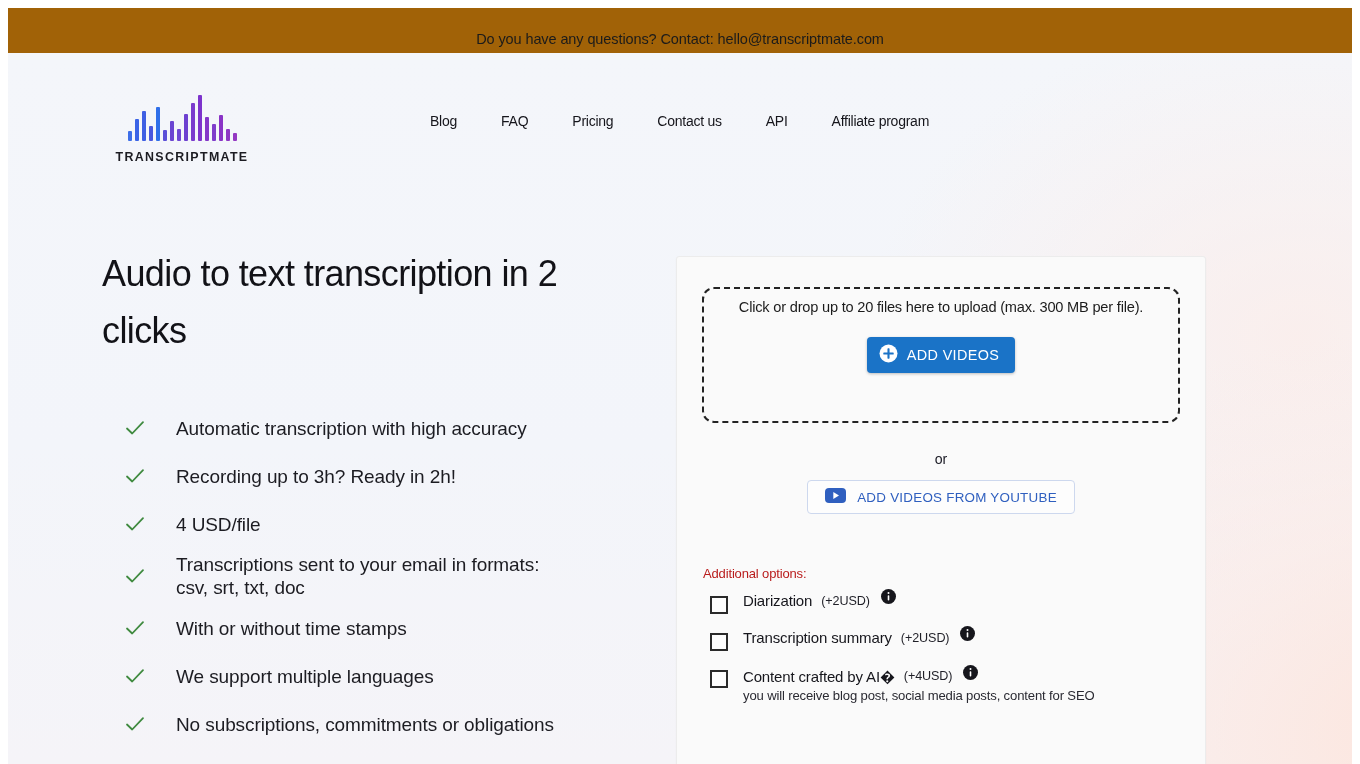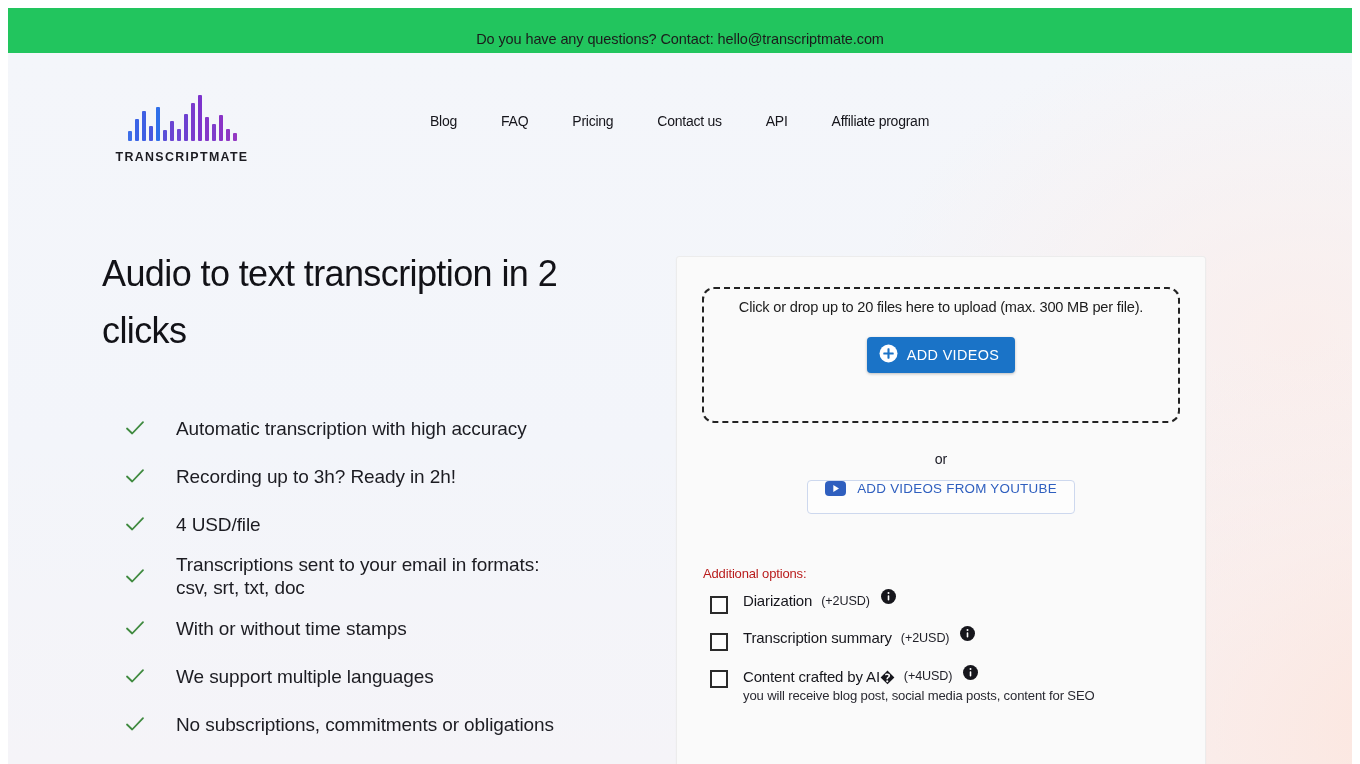--- a/index.html
+++ b/index.html
@@ -24,21 +24,21 @@
     background: #ffffff;
   }
 
   
   .topbar {
     position: absolute;
     left: 8px;
     top: 8px;
     width: 1344px;
     height: 62px;
-    background: #22c55e;
+    background: #a16207;
     display: flex;
     align-items: center;
     justify-content: center;
   }
   .topbar-text {
     font-size: 14.5px;
     color: #1b1b1b;
     letter-spacing: -0.1px;
   }
 
@@ -228,21 +228,21 @@
     justify-content: center;
     margin-top: 13px;
   }
   .yt-btn {
     width: 268px;
     height: 34px;
     background: #fdfdfd;
     border: 1px solid #cdd8ee;
     border-radius: 4px;
     display: flex;
-    align-items: flex-start;
+    align-items: center;
     justify-content: center;
     gap: 11px;
     cursor: pointer;
   }
   .yt-label {
     font-size: 13.4px;
     color: #2f5fbf;
     letter-spacing: 0.25px;
   }
 

